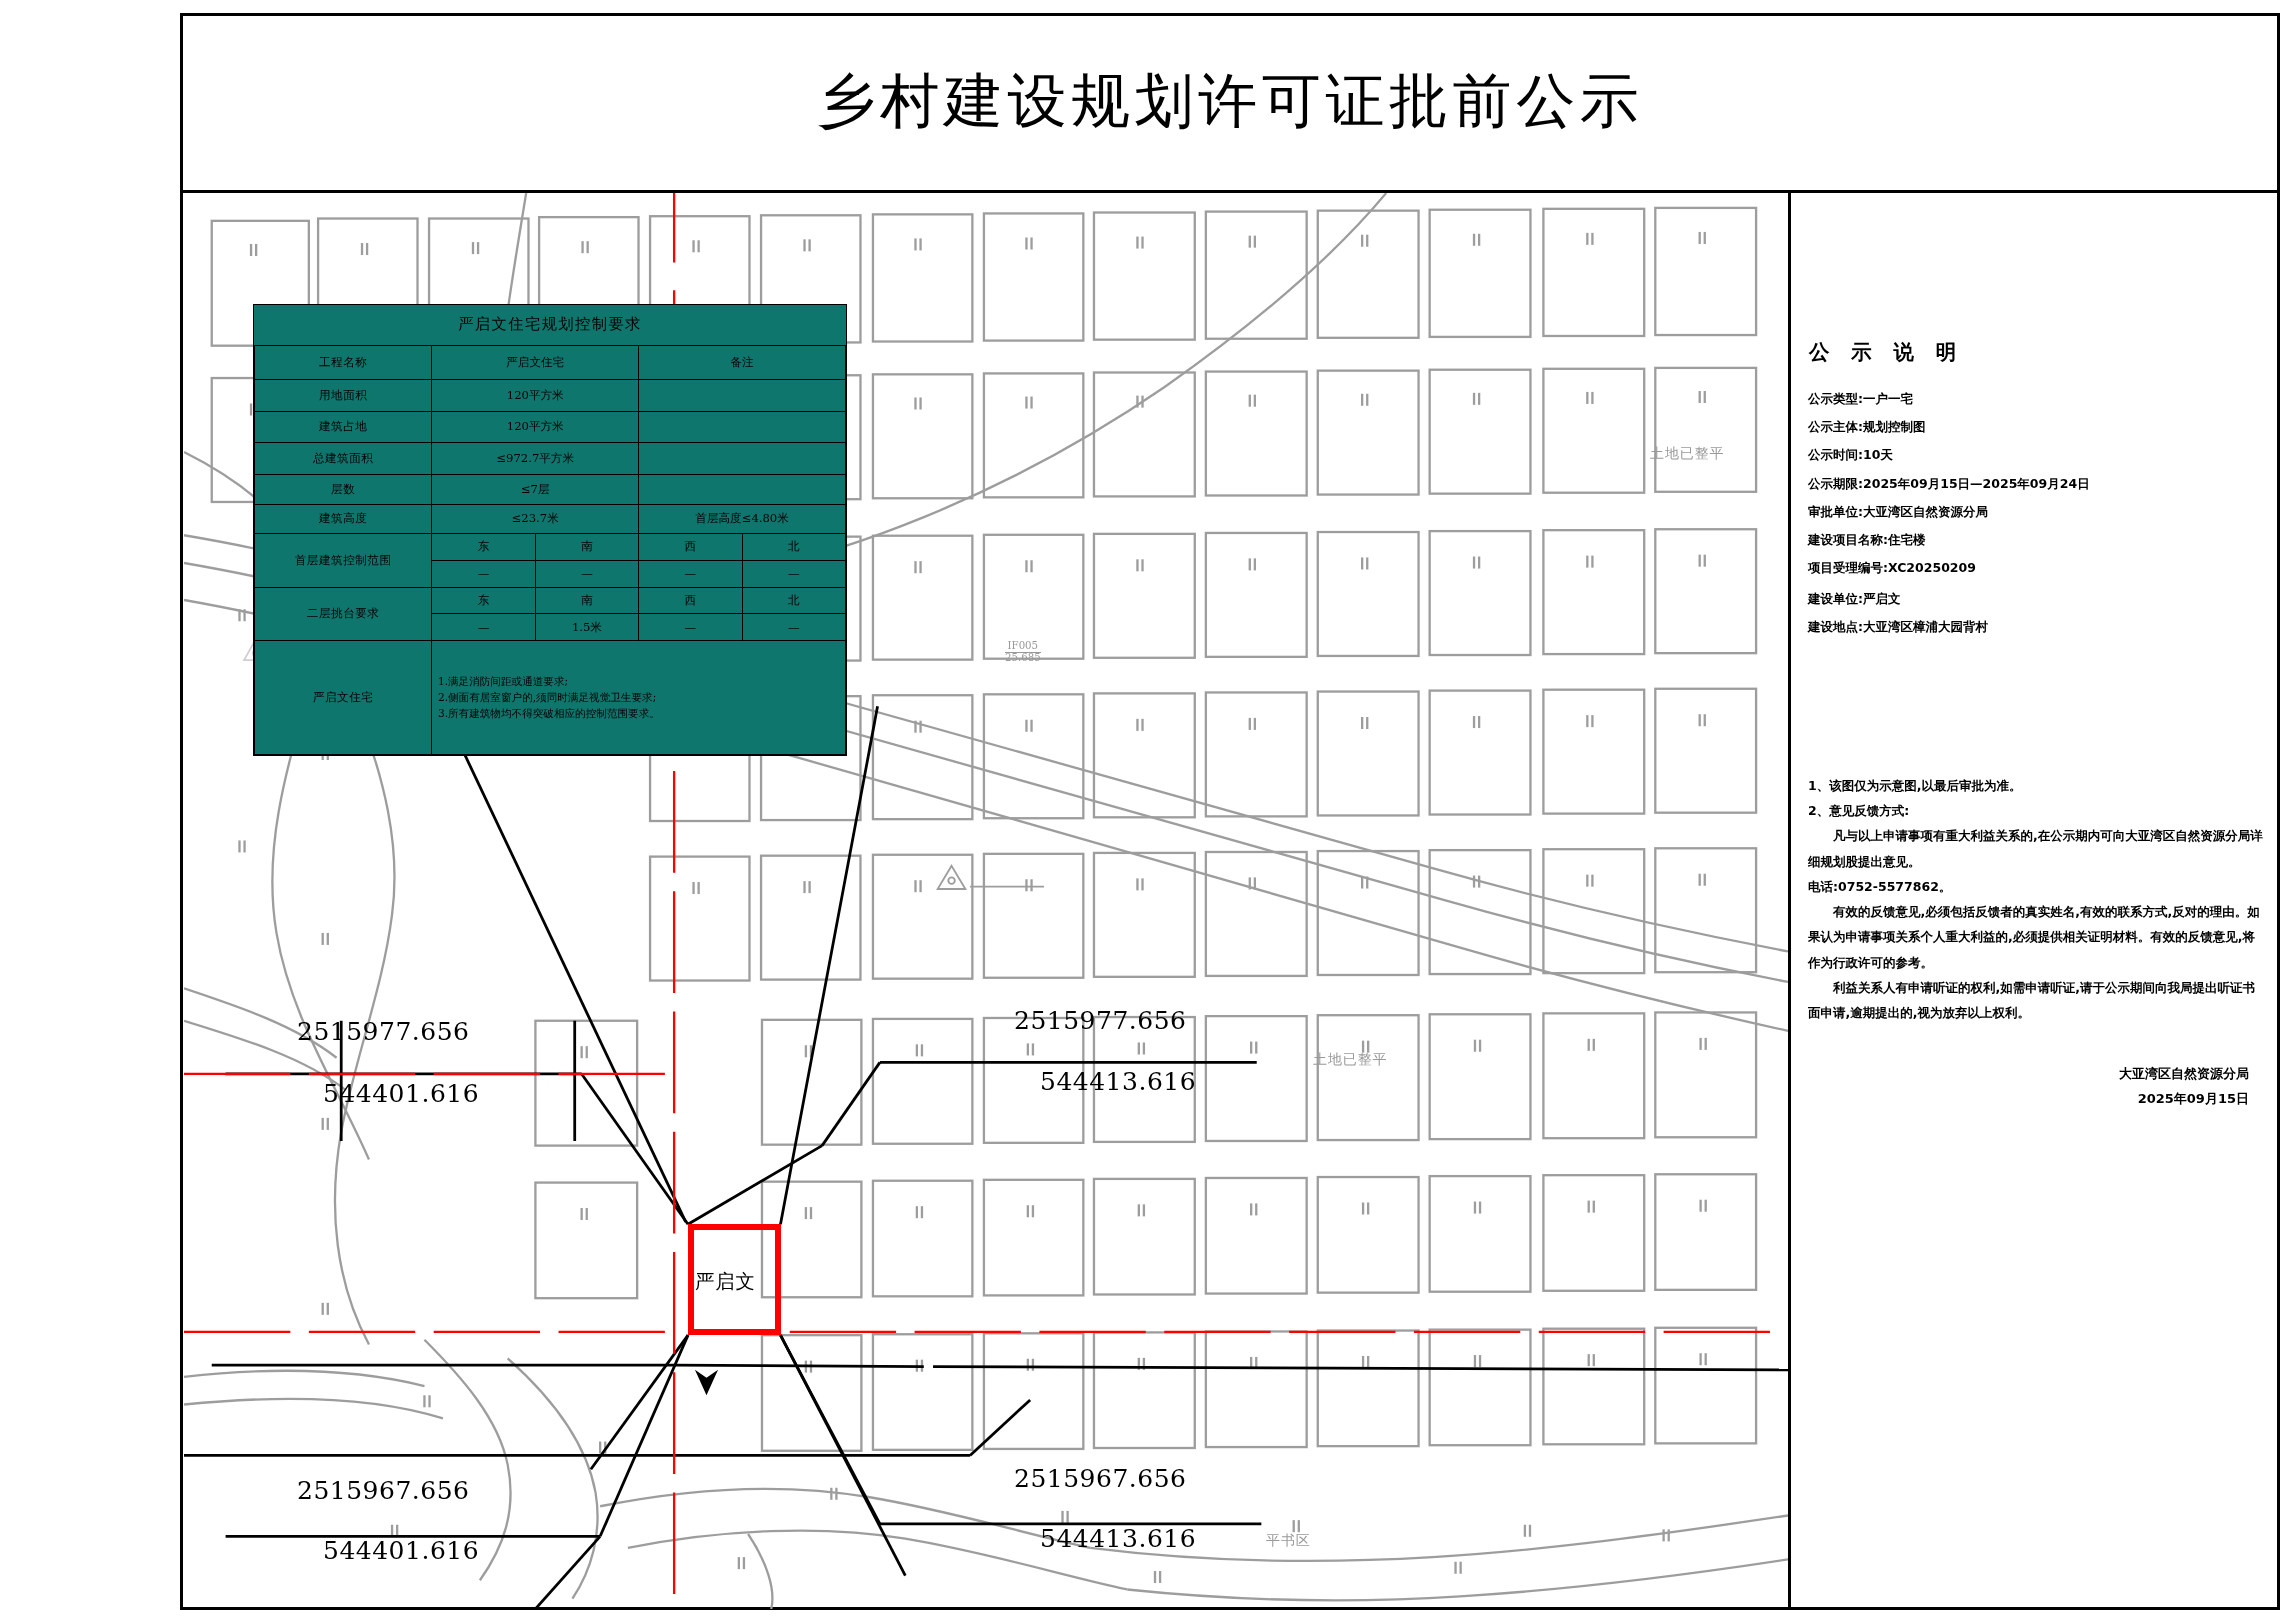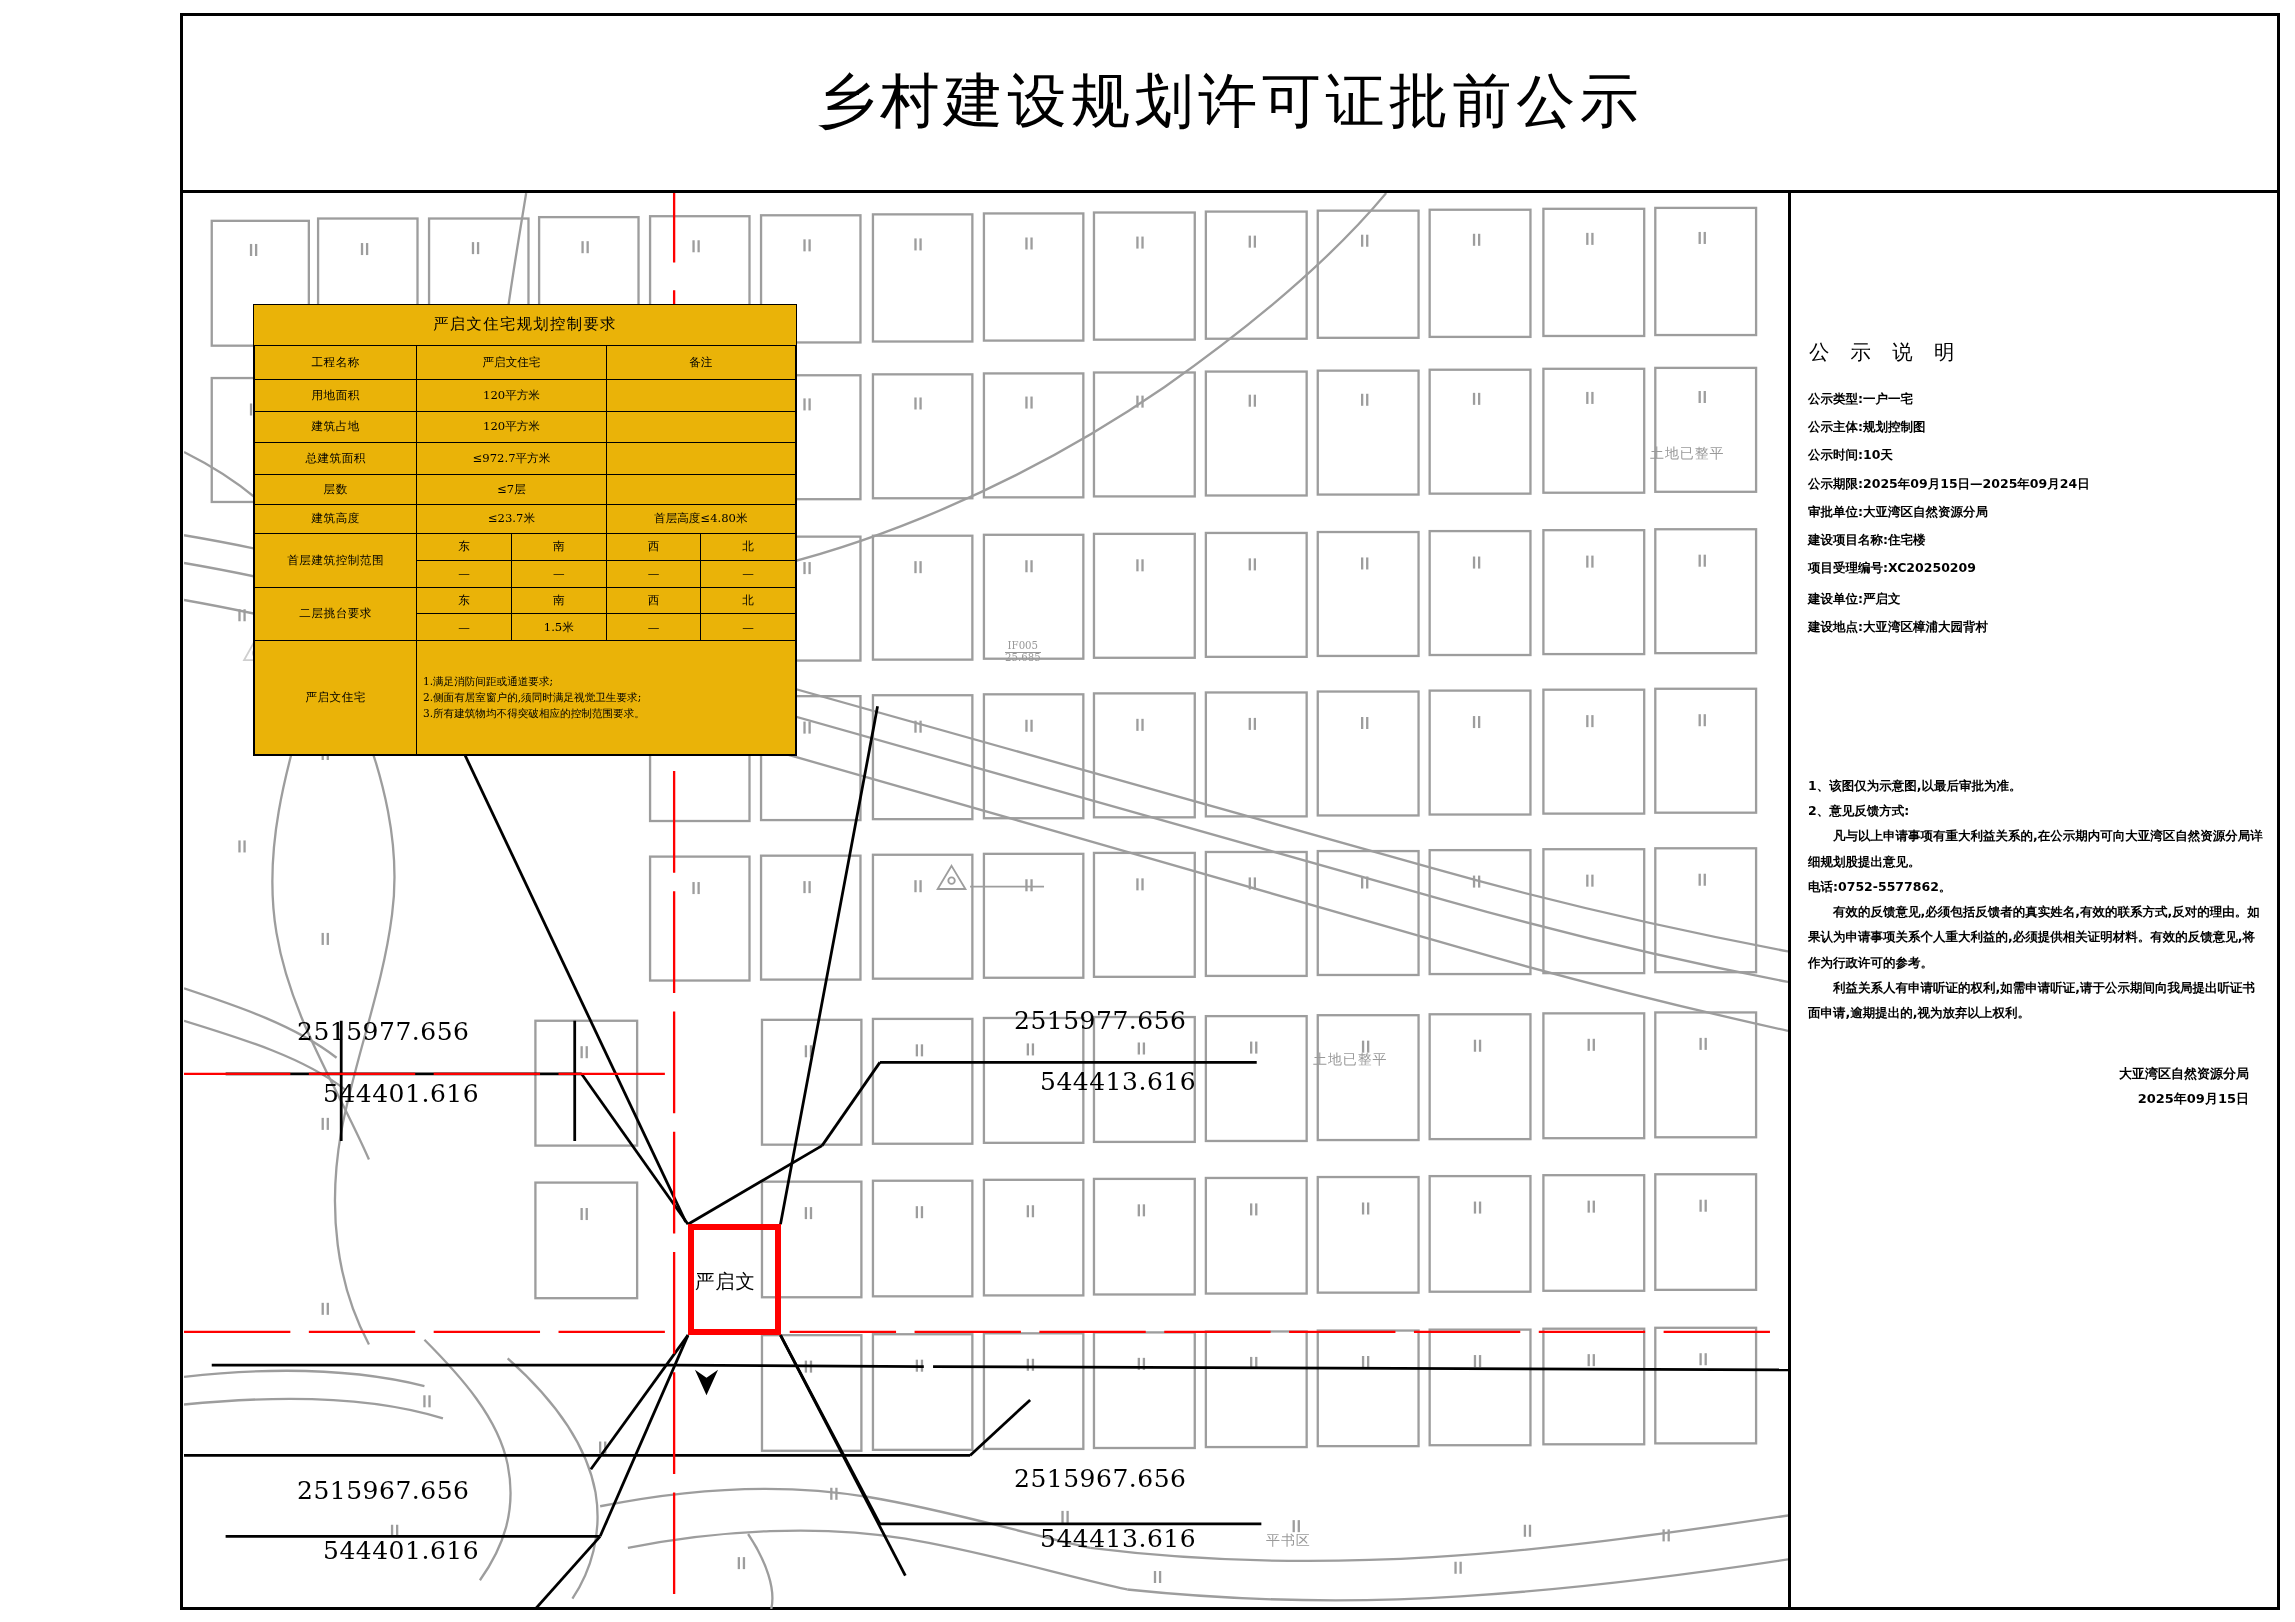--- a/index.html
+++ b/index.html
@@ -12,41 +12,41 @@
   .title-band .t{font-family:"DejaVu Serif","Liberation Serif",serif;font-size:59px;letter-spacing:4.6px;font-weight:400;white-space:nowrap;text-align:right;}
 
   
   .panel-div{position:absolute;left:1788px;top:193px;width:3.2px;height:1416px;background:#000;}
 
   
   .map{position:absolute;left:184px;top:193px;width:1768px;height:1416px;overflow:hidden;}
   .map svg{position:absolute;left:0;top:0;}
 
   
-  .ctl-table{position:absolute;left:253px;top:304px;width:544px;height:452px;background:#eab308;border:1.9px solid #000;box-sizing:border-box;}
+  .ctl-table{position:absolute;left:253px;top:304px;width:594px;height:452px;background:#0f766e;border:1.9px solid #000;box-sizing:border-box;}
   .ctl-table table{width:100%;height:100%;border-collapse:collapse;table-layout:fixed;}
   .ctl-table td{border:0.9px solid #000;font-family:"DejaVu Serif","Liberation Serif",serif;font-size:11.6px;text-align:center;vertical-align:middle;padding:0.9px 1.9px;line-height:1.15;}
   .ctl-table td.hdr{font-size:15.3px;letter-spacing:1.4px;border:none;border-bottom:1.4px solid #000;}
   .ctl-table td.lbl{letter-spacing:0.5px;}
   .ctl-table td.other{text-align:left;font-size:10.6px;line-height:1.5;padding-left:5.6px;}
   .ctl-table .dash{font-size:11.6px;}
 
   
   .mlabel{position:absolute;font-family:"DejaVu Serif","Liberation Serif",serif;white-space:nowrap;}
   .coord{font-size:25px;letter-spacing:0.5px;color:#000;}
   .gray-note{color:#999;font-size:14px;letter-spacing:0.9px;}
   .parcel-name{position:absolute;font-family:"DejaVu Serif","Liberation Serif",serif;font-size:19.4px;letter-spacing:0.9px;color:#000;}
   .redbox{position:absolute;border:6.5px solid #ff0000;box-sizing:border-box;background:transparent;}
 
   .ptlabel{position:absolute;color:#999;font-family:"DejaVu Serif","Liberation Serif",serif;font-size:10.2px;line-height:1.05;text-align:center;}
   .ptlabel .num{border-bottom:0.9px solid #999;display:block;padding:0 1.9px;}
 
   
   .rpanel{position:absolute;left:1808px;top:204px;width:467px;height:1401px;}
-  .rtitle{font-family:"DejaVu Sans","Liberation Sans",sans-serif;font-weight:normal;font-size:20.4px;letter-spacing:7.4px;margin:134px 0 27px 0.9px;}
+  .rtitle{font-family:"DejaVu Sans","Liberation Sans",sans-serif;font-weight:bold;font-size:20.4px;letter-spacing:7.4px;margin:134px 0 27px 0.9px;}
   .rline{font-family:"DejaVu Sans","Liberation Sans",sans-serif;font-weight:bold;font-size:12.5px;line-height:1.0;margin-bottom:15.7px;letter-spacing:0px;}
   .rline.gap{margin-bottom:18.5px;}
   .notes{margin-top:139px;font-family:"DejaVu Sans","Liberation Sans",sans-serif;font-weight:bold;font-size:12.5px;line-height:2.02;letter-spacing:0px;}
   .notes p{margin:0 12px 0 0;}
   .notes p.ind{text-indent:25px;}
   .sign{margin-top:37px;text-align:right;padding-right:26px;font-family:"DejaVu Sans","Liberation Sans",sans-serif;font-weight:bold;font-size:13px;line-height:1.9;}
 </style>
 </head>
 <body>
 

